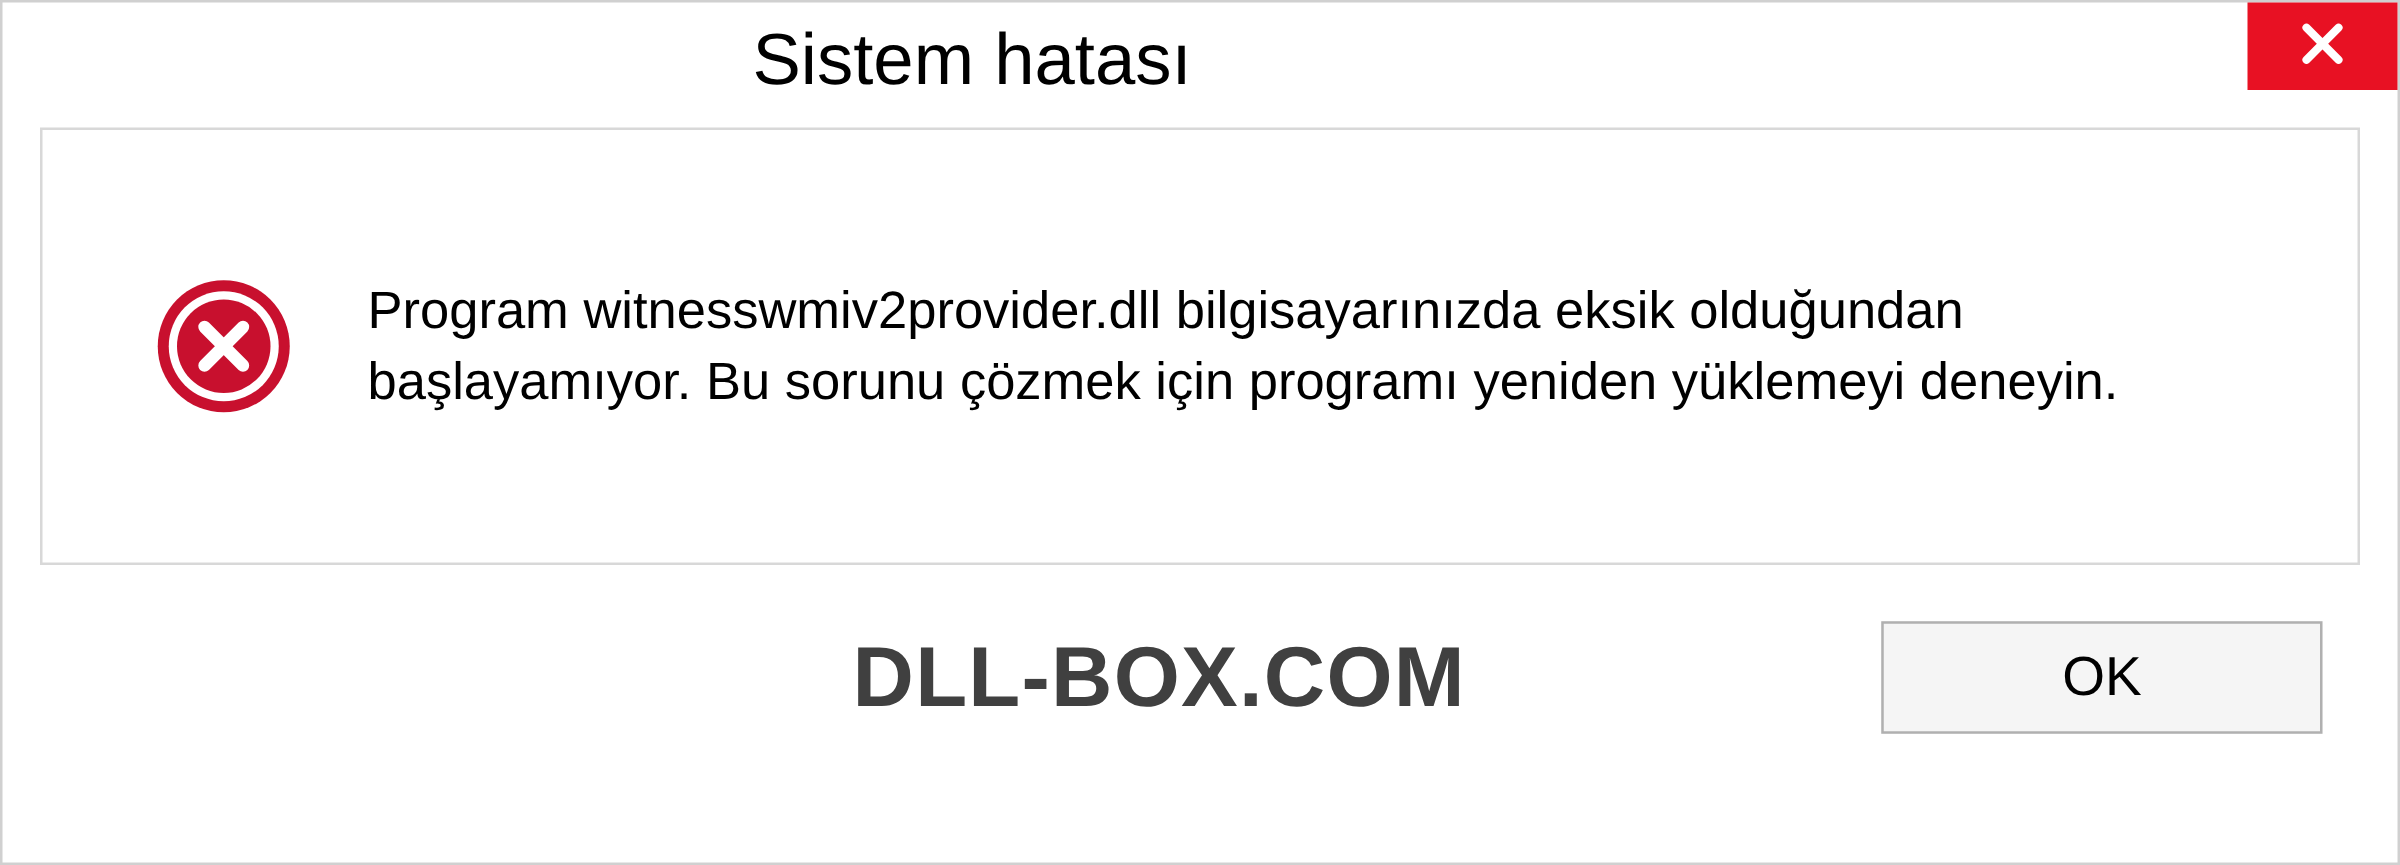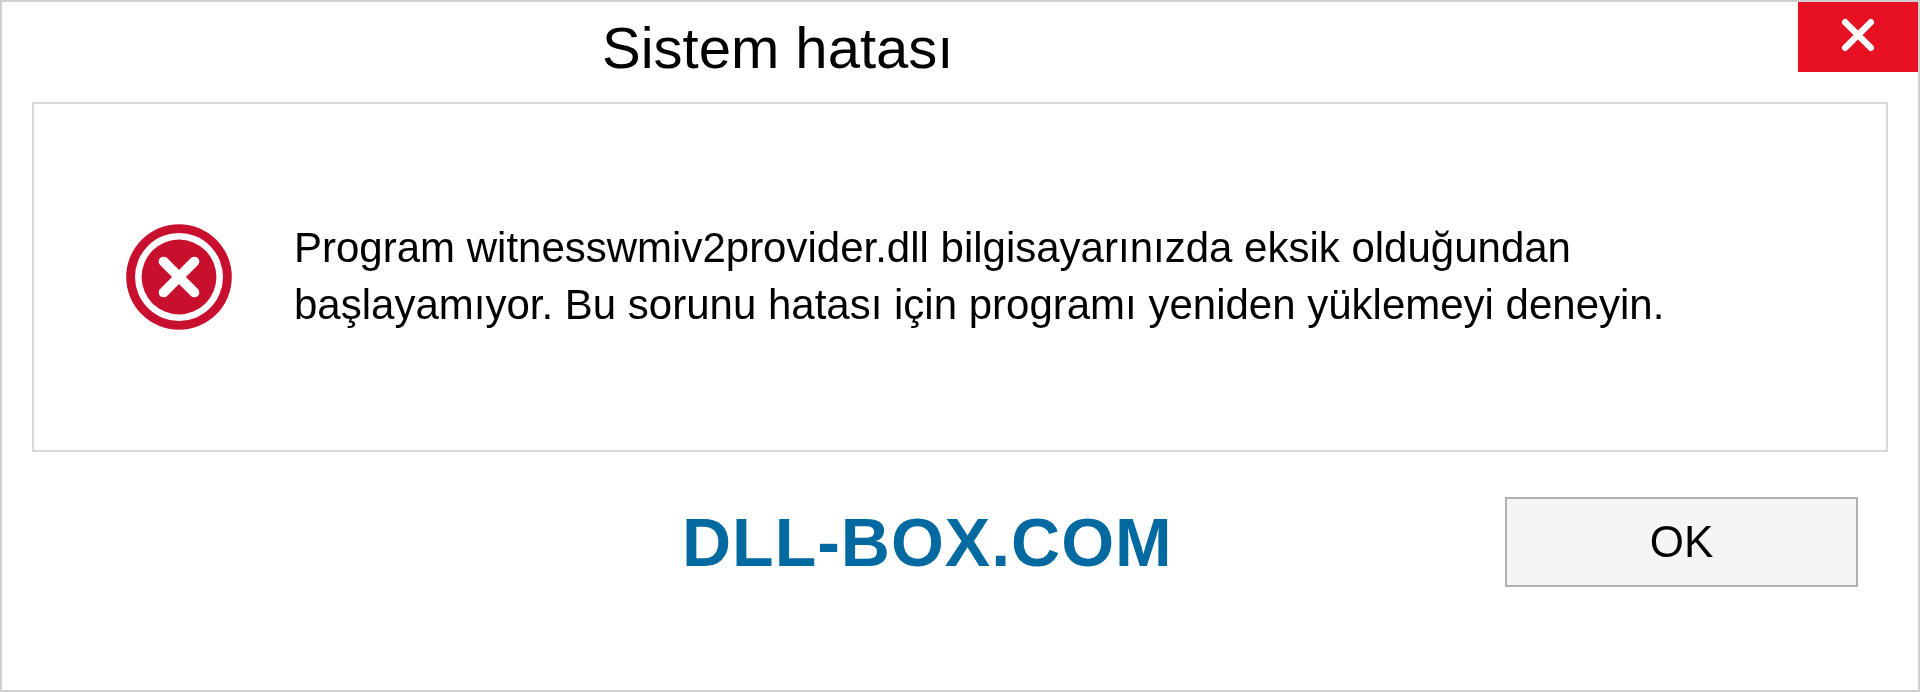--- a/index.html
+++ b/index.html
@@ -80,21 +80,21 @@
     .footer {
       height: 180px;
       display: flex;
       align-items: center;
       justify-content: space-between;
       padding: 0 60px 0 680px;
     }
     .watermark {
       font-size: 68px;
       font-weight: 800;
-      color: #0369a1;
+      color: #404040;
       letter-spacing: 1px;
       font-family: Arial, sans-serif;
     }
     .ok-button {
       width: 353px;
       height: 90px;
       border: 2px solid #b0b0b0;
       background: #f5f5f5;
       font-size: 44px;
       color: #000000;
@@ -124,20 +124,20 @@
   <div class="content-area">
     <div class="error-icon">
       <svg viewBox="0 0 100 100">
         <circle cx="50" cy="50" r="48" fill="#c8102e"></circle>
         <circle cx="50" cy="50" r="40" fill="#ffffff"></circle>
         <circle cx="50" cy="50" r="34" fill="#c8102e"></circle>
         <line x1="36" y1="36" x2="64" y2="64" stroke="#ffffff" stroke-width="9" stroke-linecap="round"></line>
         <line x1="64" y1="36" x2="36" y2="64" stroke="#ffffff" stroke-width="9" stroke-linecap="round"></line>
       </svg>
     </div>
-    <div class="message-text">Program witnesswmiv2provider.dll bilgisayarınızda eksik olduğundan başlayamıyor. Bu sorunu hatası için programı yeniden yüklemeyi deneyin.</div>
+    <div class="message-text">Program witnesswmiv2provider.dll bilgisayarınızda eksik olduğundan başlayamıyor. Bu sorunu çözmek için programı yeniden yüklemeyi deneyin.</div>
   </div>
 
   <div class="footer">
     <div class="watermark">DLL-BOX.COM</div>
     <button class="ok-button">OK</button>
   </div>
 </div>
 
 </body></html>

